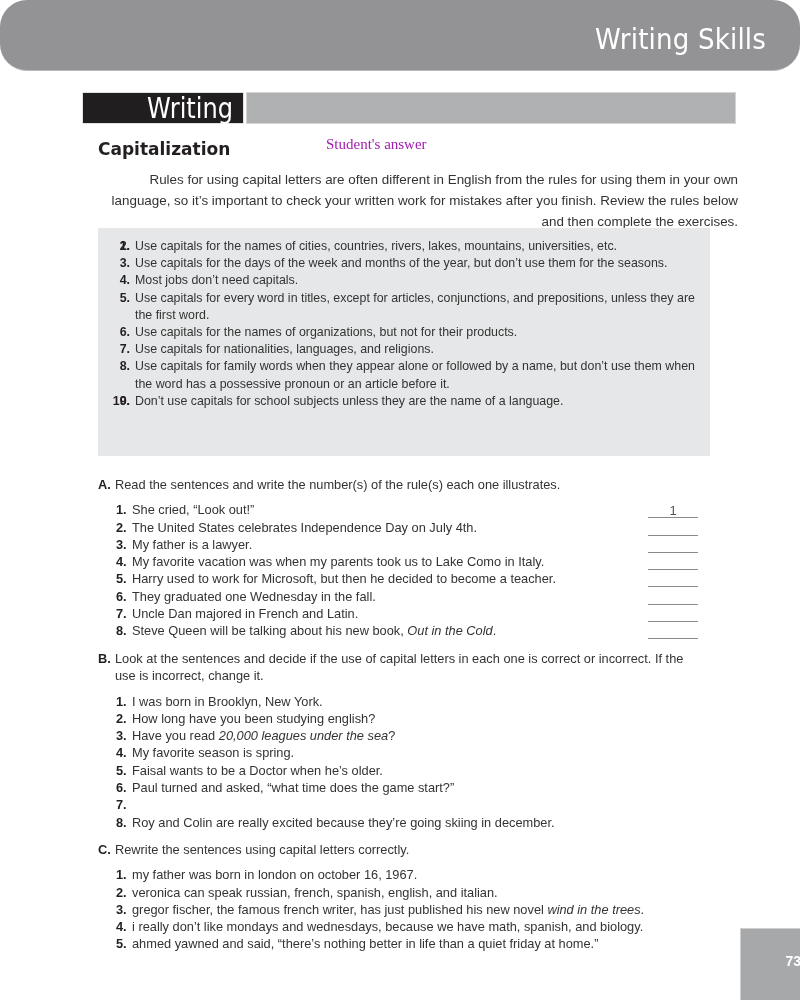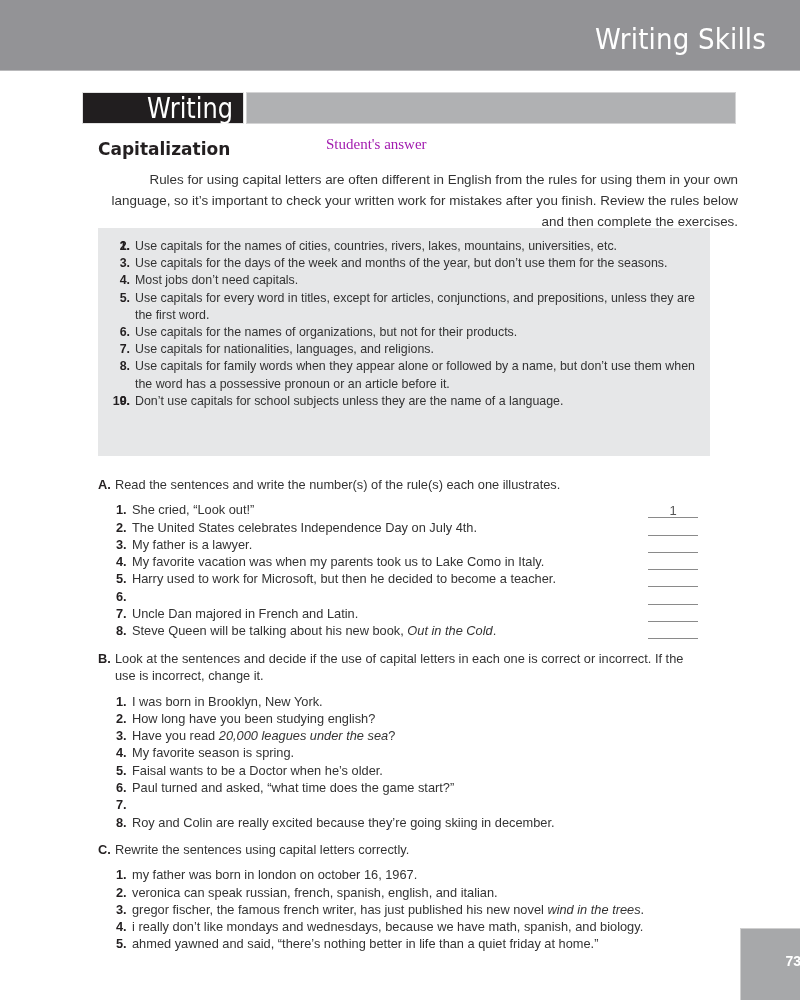--- a/index.html
+++ b/index.html
@@ -3,21 +3,21 @@
   <meta charset="utf-8">
   <style>
     html, body { margin: 0; padding: 0; }
     body {
       width: 800px; height: 1000px; position: relative; overflow: hidden;
       background: #ffffff; color: #3a3a3a;
       font-family: "Liberation Sans", "DejaVu Sans", sans-serif;
     }
     .top-banner {
       position: absolute; left: 0; top: 0; width: 800px; height: 70px;
-      background: #939396; border-bottom: 1px solid #b9b9bb;
+      background: #939396; border-bottom: 1px solid #b9b9bb; border-radius: 27px;
     }
     .top-banner .title {
       position: absolute; right: 34px; top: 22px;
       color: #ffffff; font-size: 29px; letter-spacing: 0.2px;
       font-family: "DejaVu Sans", sans-serif; font-weight: normal;
       transform: scaleX(0.9); transform-origin: right center;
     }
     .section-bar {
       position: absolute; left: 82px; top: 92px; width: 654px; height: 32px;
     }
@@ -114,21 +114,21 @@
 <div class="section" style="top:476px;">
   <div class="instr">
     <span class="letter">A.</span><span>Read the sentences and write the number(s) of the rule(s) each one illustrates.</span>
   </div>
   <div class="items">
     <div class="item"><span class="num">1.</span><span>She cried, “Look out!”</span><span class="answer-line">1</span></div>
     <div class="item"><span class="num">2.</span><span>The United States celebrates Independence Day on July 4th.</span><span class="answer-line"></span></div>
     <div class="item"><span class="num">3.</span><span>My father is a lawyer.</span><span class="answer-line"></span></div>
     <div class="item"><span class="num">4.</span><span>My favorite vacation was when my parents took us to Lake Como in Italy.</span><span class="answer-line"></span></div>
     <div class="item"><span class="num">5.</span><span>Harry used to work for Microsoft, but then he decided to become a teacher.</span><span class="answer-line"></span></div>
-    <div class="item"><span class="num">6.</span><span class="answer-line"></span></div>
+    <div class="item"><span class="num">6.</span><span>They graduated one Wednesday in the fall.</span><span class="answer-line"></span></div>
     <div class="item"><span class="num">7.</span><span>Uncle Dan majored in French and Latin.</span><span class="answer-line"></span></div>
     <div class="item"><span class="num">8.</span><span>Steve Queen will be talking about his new book, </span><em>Out in the Cold</em><span>.</span><span class="answer-line"></span></div>
   </div>
 </div>
 
 <div class="section" style="top:650px;">
   <div class="instr" style="width:570px;">
     <span class="letter">B.</span><span>Look at the sentences and decide if the use of capital letters in each one is correct or incorrect. If the use is incorrect, change it.</span>
   </div>
   <div class="items">

